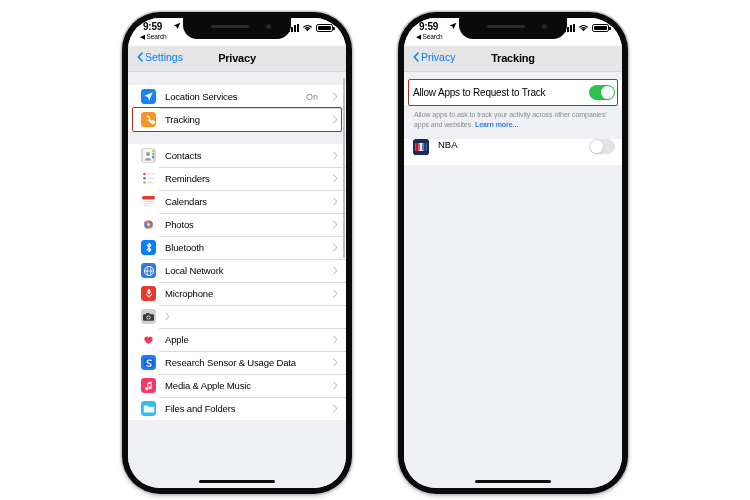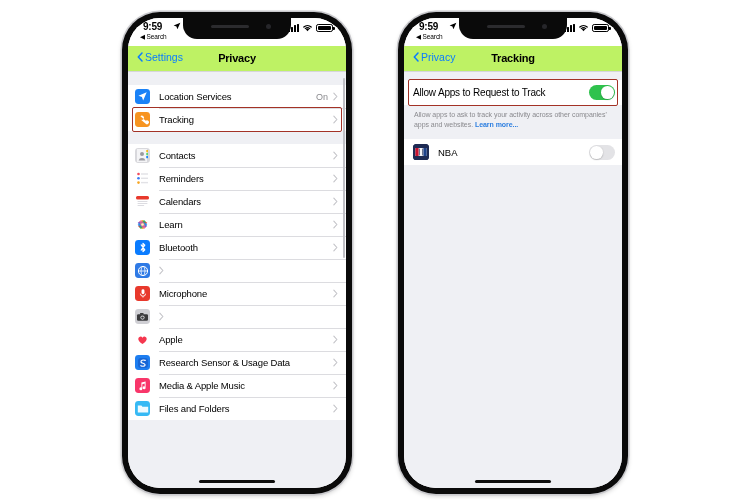--- a/index.html
+++ b/index.html
@@ -110,21 +110,21 @@
     position: absolute; right: -2.6px; top: 2.2px;
     width: 1.6px; height: 3px;
     background: #000; border-radius: 0 1px 1px 0;
   }
   .battery i { display: block; height: 100%; width: 100%; background: #000; border-radius: 1px; }
 
   
   .navbar {
     position: relative;
     height: 26px;
-    background: #bef264;
+    background: #e5e5e5;
     border-bottom: .5px solid #d6d6da;
   }
   .nav-back {
     position: absolute;
     left: 9px; top: 5px;
     display: flex; align-items: center; gap: 2px;
     color: #0a7cff;
     font-size: 10.5px;
   }
   .chev-left {
@@ -150,39 +150,39 @@
   }
   .gap { height: 13px; }
   .gap.sm { height: 8px; }
 
   .group { background: #ffffff; }
   .row {
     position: relative;
     display: flex;
     align-items: center;
     height: 23px;
-    padding-left: 7px;
+    padding-left: 13px;
     background: #ffffff;
   }
   .row + .row::before {
     content: "";
     position: absolute;
     left: 31px; right: 0; top: 0;
     height: .5px; background: #dcdce0;
   }
   .row .label {
     font-size: 9.5px;
     color: #000;
     letter-spacing: -.15px;
     flex: 1;
   }
   .row .value {
     font-size: 9px;
     color: #8a8a8e;
-    margin-right: 5px;
+    margin-right: 15px;
   }
   .chev-right {
     width: 5px; height: 9px;
     margin-right: 8px;
     flex: none;
   }
 
   
   .ico {
     width: 15px; height: 15px;
@@ -239,21 +239,21 @@
   .footnote {
     padding: 5px 10px 9px 10px;
     font-size: 7px;
     line-height: 1.45;
     color: #8a8a8e;
     letter-spacing: -.05px;
   }
   .footnote a { color: #2d7fe0; text-decoration: none; font-weight: bold; }
 
   .app-row {
-    display: flex; align-items: center;
+    display: flex; align-items: flex-start;
     height: 26px;
     padding: 0 7px 0 9px;
     background: #fff;
   }
   .app-row .label {
     flex: 1;
     font-size: 9.5px;
     color: #000;
     margin-left: 9px;
   }
@@ -433,21 +433,21 @@
                   <ellipse rx="2" ry="4.6" fill="#fbc02d"></ellipse>
                   <ellipse rx="2" ry="4.6" fill="#e8453c" transform="rotate(60)"></ellipse>
                   <ellipse rx="2" ry="4.6" fill="#7b4cc4" transform="rotate(120)"></ellipse>
                   <ellipse rx="2" ry="4.6" fill="#26a65b" transform="rotate(30)" opacity=".85"></ellipse>
                   <ellipse rx="2" ry="4.6" fill="#2196f3" transform="rotate(90)" opacity=".8"></ellipse>
                   <ellipse rx="2" ry="4.6" fill="#f06292" transform="rotate(150)" opacity=".8"></ellipse>
                   <circle r="1.3" fill="#fff7b0"></circle>
                 </g>
               </svg>
             </span>
-            <span class="label">Learn</span>
+            <span class="label">Photos</span>
             <svg class="chev-right" viewBox="0 0 6 10">
                 <path d="M1 1 L4.7 5 L1 9" stroke="#c2c2c7" stroke-width="1.3" fill="none" stroke-linecap="round" stroke-linejoin="round"></path>
               </svg>
           </div>
 
           <div class="row">
             <span class="ico" style="background:#0a7cff">
               <svg width="10" height="11" viewBox="0 0 10 12">
                 <path d="M3 3.2 L7 8.6 L5 10.6 V1.4 L7 3.4 L3 8.8" stroke="#fff" stroke-width="1.25" fill="none" stroke-linejoin="round" stroke-linecap="round"></path>
               </svg>
@@ -459,20 +459,21 @@
           </div>
 
           <div class="row">
             <span class="ico" style="background:#2f7ae5">
               <svg width="12" height="12" viewBox="0 0 12 12">
                 <circle cx="6" cy="6" r="4.6" stroke="#fff" stroke-width="1" fill="none"></circle>
                 <ellipse cx="6" cy="6" rx="2" ry="4.6" stroke="#fff" stroke-width=".8" fill="none"></ellipse>
                 <line x1="1.4" y1="6" x2="10.6" y2="6" stroke="#fff" stroke-width=".8"></line>
               </svg>
             </span>
+            <span class="label">Local Network</span>
             <svg class="chev-right" viewBox="0 0 6 10">
                 <path d="M1 1 L4.7 5 L1 9" stroke="#c2c2c7" stroke-width="1.3" fill="none" stroke-linecap="round" stroke-linejoin="round"></path>
               </svg>
           </div>
 
           <div class="row">
             <span class="ico" style="background:#e8392c">
               <svg width="10" height="11" viewBox="0 0 10 12">
                 <rect x="3.4" y="1.4" width="3.2" height="5.4" rx="1.6" fill="#fff"></rect>
                 <path d="M2.2 6.2 a2.8 2.8 0 0 0 5.6 0" stroke="#fff" stroke-width="1" fill="none"></path>

